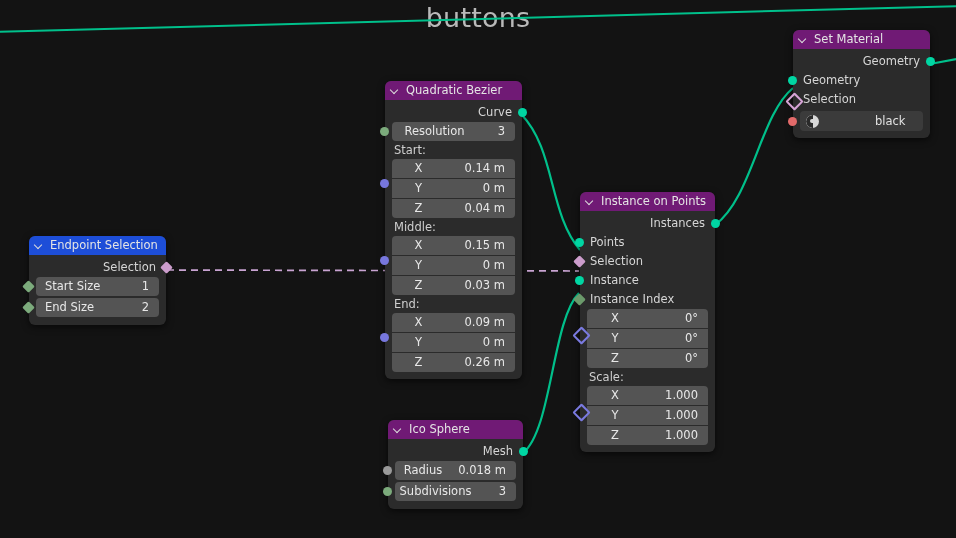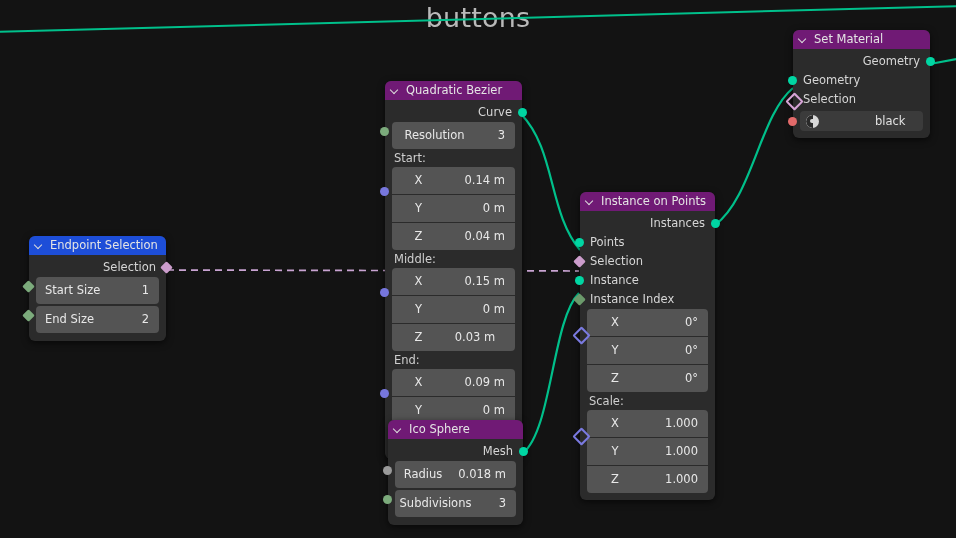--- a/index.html
+++ b/index.html
@@ -105,21 +105,21 @@
     line-height: 17px;
     padding-left: 9px;
     color: #cfcfcf;
     font-size: 11.5px;
     margin-top: 1px;
   }
 
   
   .fields { padding: 0 7px; }
   .field {
-    height: 27px;
+    height: 19px;
     line-height: 19px;
     background: #545454;
     color: #e8e8e8;
     font-size: 11.5px;
     display: flex;
     align-items: center;
     position: relative;
     margin-bottom: 1px;
   }
   .field.r-top { border-radius: 4px 4px 0 0; }
@@ -308,21 +308,21 @@
         <div class="field r-top">
           <span class="fname center">X</span>
           <span class="fval" style="flex:0 0 60px;">0.15 m</span>
         </div>
         <div class="field">
           <span class="fname center">Y</span>
           <span class="fval" style="flex:0 0 60px;">0 m</span>
         </div>
         <div class="field r-bot">
           <span class="fname center">Z</span>
-          <span class="fval" style="flex:0 0 60px;text-align:center;">0.03 m</span>
+          <span class="fval" style="flex:0 0 60px;">0.03 m</span>
         </div>
       </div>
 
       <div class="sec-label">End:</div>
       <div class="fields" style="position:relative;">
         <span class="sock circle s-field" style="left:-5px; top:20px;"></span>
         <div class="field r-top">
           <span class="fname center">X</span>
           <span class="fval" style="flex:0 0 60px;">0.09 m</span>
         </div>

